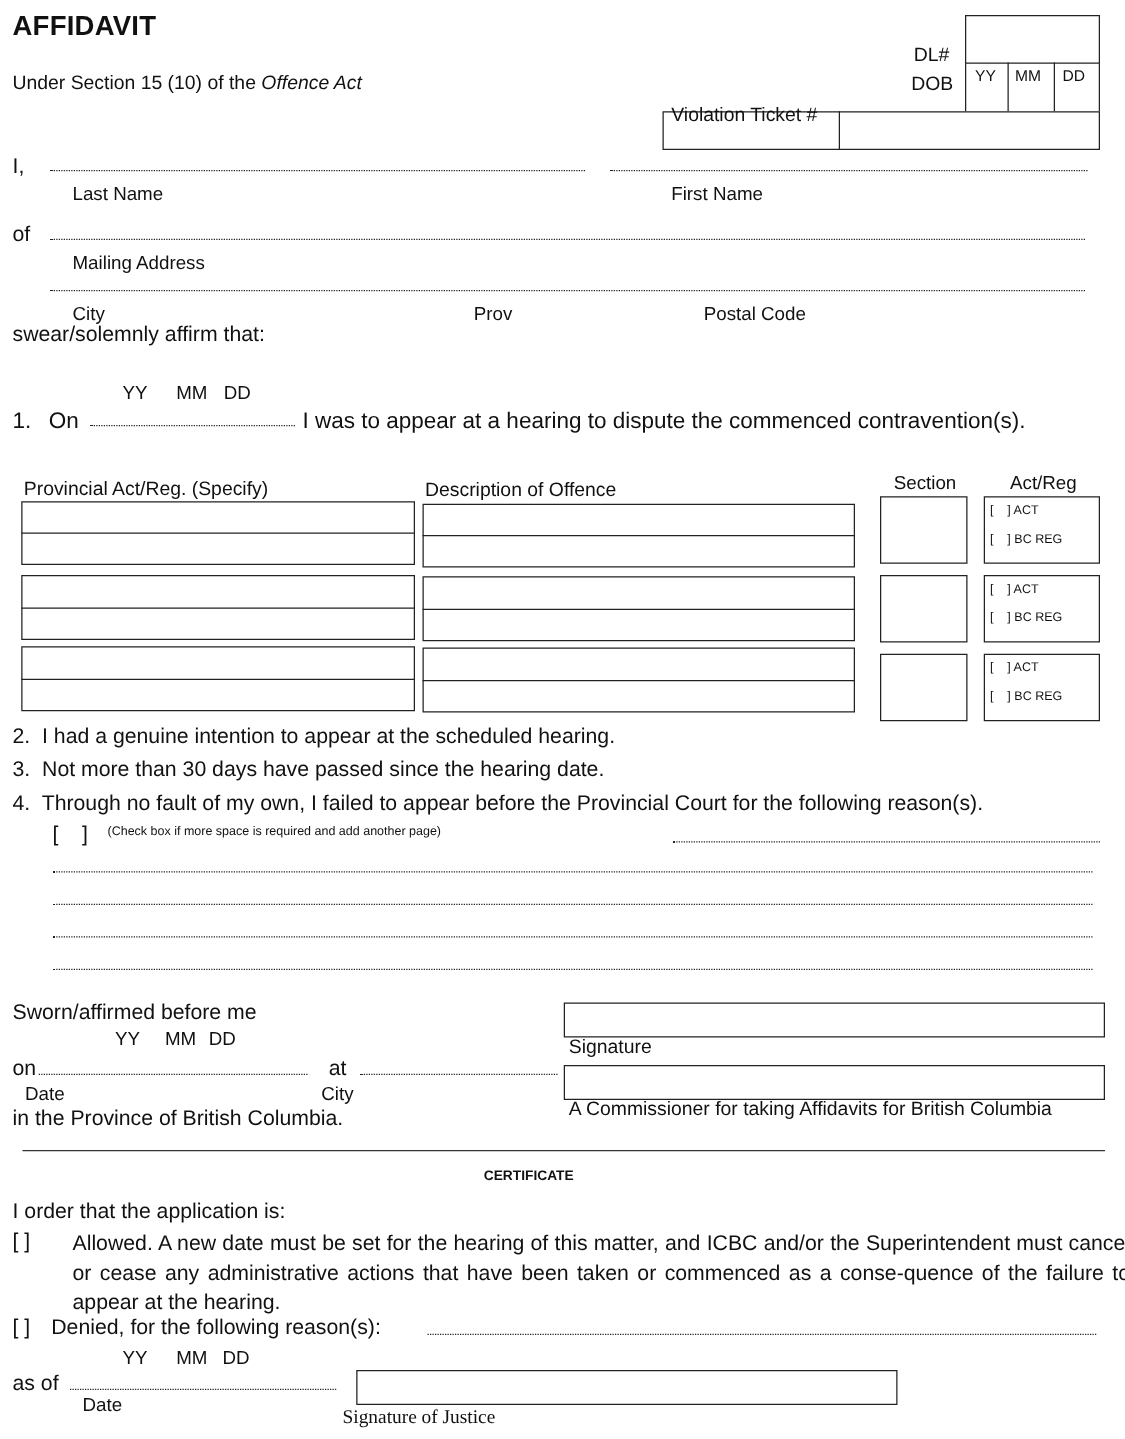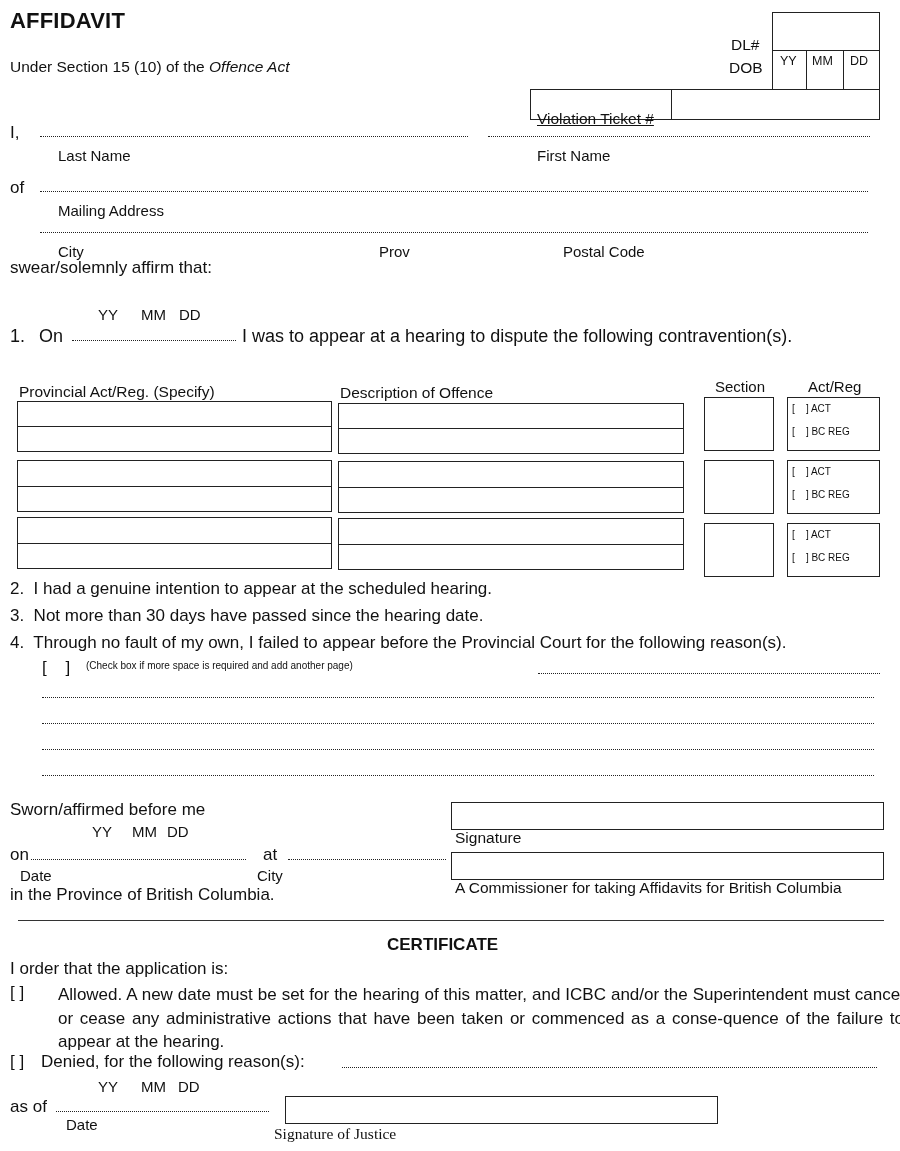--- a/index.html
+++ b/index.html
@@ -33,21 +33,21 @@
 <div class="box" style="left:772px;top:12px;width:108px;height:39px;border-bottom:none;"></div>
 <div class="hline" style="left:772px;top:50px;width:108px;"></div>
 <div class="vline" style="left:806px;top:50px;height:40px;"></div>
 <div class="vline" style="left:843px;top:50px;height:40px;"></div>
 <div class="abs t12" style="left:780px;top:54px;">YY</div>
 <div class="abs t12" style="left:812px;top:54px;">MM</div>
 <div class="abs t12" style="left:850px;top:54px;">DD</div>
 
 <div class="box" style="left:530px;top:89px;width:350px;height:31px;"></div>
 <div class="vline" style="left:671px;top:89px;height:31px;"></div>
-<div class="abs t15" style="left:537px;top:110px;text-decoration:underline;">Violation Ticket #</div>
+<div class="abs t15" style="left:537px;top:84px;">Violation Ticket #</div>
 <div class="abs" style="left:673px;top:91px;width:205px;height:27px;"></div>
 
 <div class="abs t17" style="left:10px;top:123px;">I,</div>
 <div class="dots" style="left:40px;top:136px;width:428px;"></div>
 <div class="dots" style="left:488px;top:136px;width:382px;"></div>
 <div class="abs t13" style="left:58px;top:147px;">Last Name</div>
 <div class="abs t13" style="left:537px;top:147px;">First Name</div>
 
 <div class="abs t17" style="left:10px;top:178px;text-align:center;">of</div>
 <div class="dots" style="left:40px;top:191px;width:828px;"></div>
@@ -58,21 +58,21 @@
 <div class="abs t13" style="left:379px;top:243px;">Prov</div>
 <div class="abs t13" style="left:563px;top:243px;">Postal Code</div>
 <div class="abs t17" style="left:10px;top:258px;">swear/solemnly affirm that:</div>
 
 <div class="abs t13" style="left:98px;top:306px;">YY</div>
 <div class="abs t13" style="left:141px;top:306px;">MM</div>
 <div class="abs t13" style="left:179px;top:306px;">DD</div>
 <div class="abs t18" style="left:10px;top:326px;">1.</div>
 <div class="abs t18" style="left:39px;top:326px;">On</div>
 <div class="dots" style="left:72px;top:340px;width:164px;"></div>
-<div class="abs t18" style="left:242px;top:326px;">I was to appear at a hearing to dispute the following contravention(s).</div>
+<div class="abs t18" style="left:242px;top:326px;">I was to appear at a hearing to dispute the commenced contravention(s).</div>
 
 <div class="abs t15" style="left:19px;top:383px;">Provincial Act/Reg. (Specify)</div>
 <div class="abs t15" style="left:340px;top:384px;">Description of Offence</div>
 <div class="abs t13" style="left:715px;top:378px;">Section</div>
 <div class="abs t13" style="left:808px;top:378px;">Act/Reg</div>
 
 <div class="box" style="left:17px;top:401px;width:315px;height:51px;"></div>
 <div class="hline" style="left:17px;top:426px;width:315px;"></div>
 <div class="abs" style="left:19px;top:403px;width:311px;height:22px;"></div>
 <div class="abs" style="left:19px;top:428px;width:311px;height:22px;"></div>
@@ -134,21 +134,21 @@
 <div class="abs t13" style="left:257px;top:867px;">City</div>
 <div class="abs t17" style="left:10px;top:885px;">in the Province of British Columbia.</div>
 
 <div class="box" style="left:451px;top:802px;width:433px;height:28px;"></div>
 <div class="abs t15" style="left:455px;top:829px;">Signature</div>
 <div class="box" style="left:451px;top:852px;width:433px;height:28px;"></div>
 <div class="abs t15" style="left:455px;top:879px;">A Commissioner for taking Affidavits for British Columbia</div>
 
 <div class="hline" style="left:18px;top:920px;width:866px;border-top:1.4px solid #333;"></div>
 
-<div class="abs" style="left:387px;top:935px;font-size:17px;font-weight:bold;">CERTIFICATE</div>
+<div class="abs" style="left:387px;top:935px;font-size:11px;font-weight:bold;">CERTIFICATE</div>
 <div class="abs t17" style="left:10px;top:959px;">I order that the application is:</div>
 <div class="abs t17" style="left:10px;top:983px;">[ ]</div>
 <div class="abs t17 just" style="left:58px;top:983px;width:846px;line-height:23.5px;">Allowed. A new date must be set for the hearing of this matter, and ICBC and/or the Superintendent must cancel or cease any administrative actions that have been taken or commenced as a conse-quence of the failure to appear at the hearing.</div>
 <div class="abs t17" style="left:10px;top:1052px;">[ ]</div>
 <div class="abs t17" style="left:41px;top:1052px;">Denied, for the following reason(s):</div>
 <div class="dots" style="left:342px;top:1067px;width:535px;"></div>
 
 <div class="abs t13" style="left:98px;top:1078px;">YY</div>
 <div class="abs t13" style="left:141px;top:1078px;">MM</div>
 <div class="abs t13" style="left:178px;top:1078px;">DD</div>

